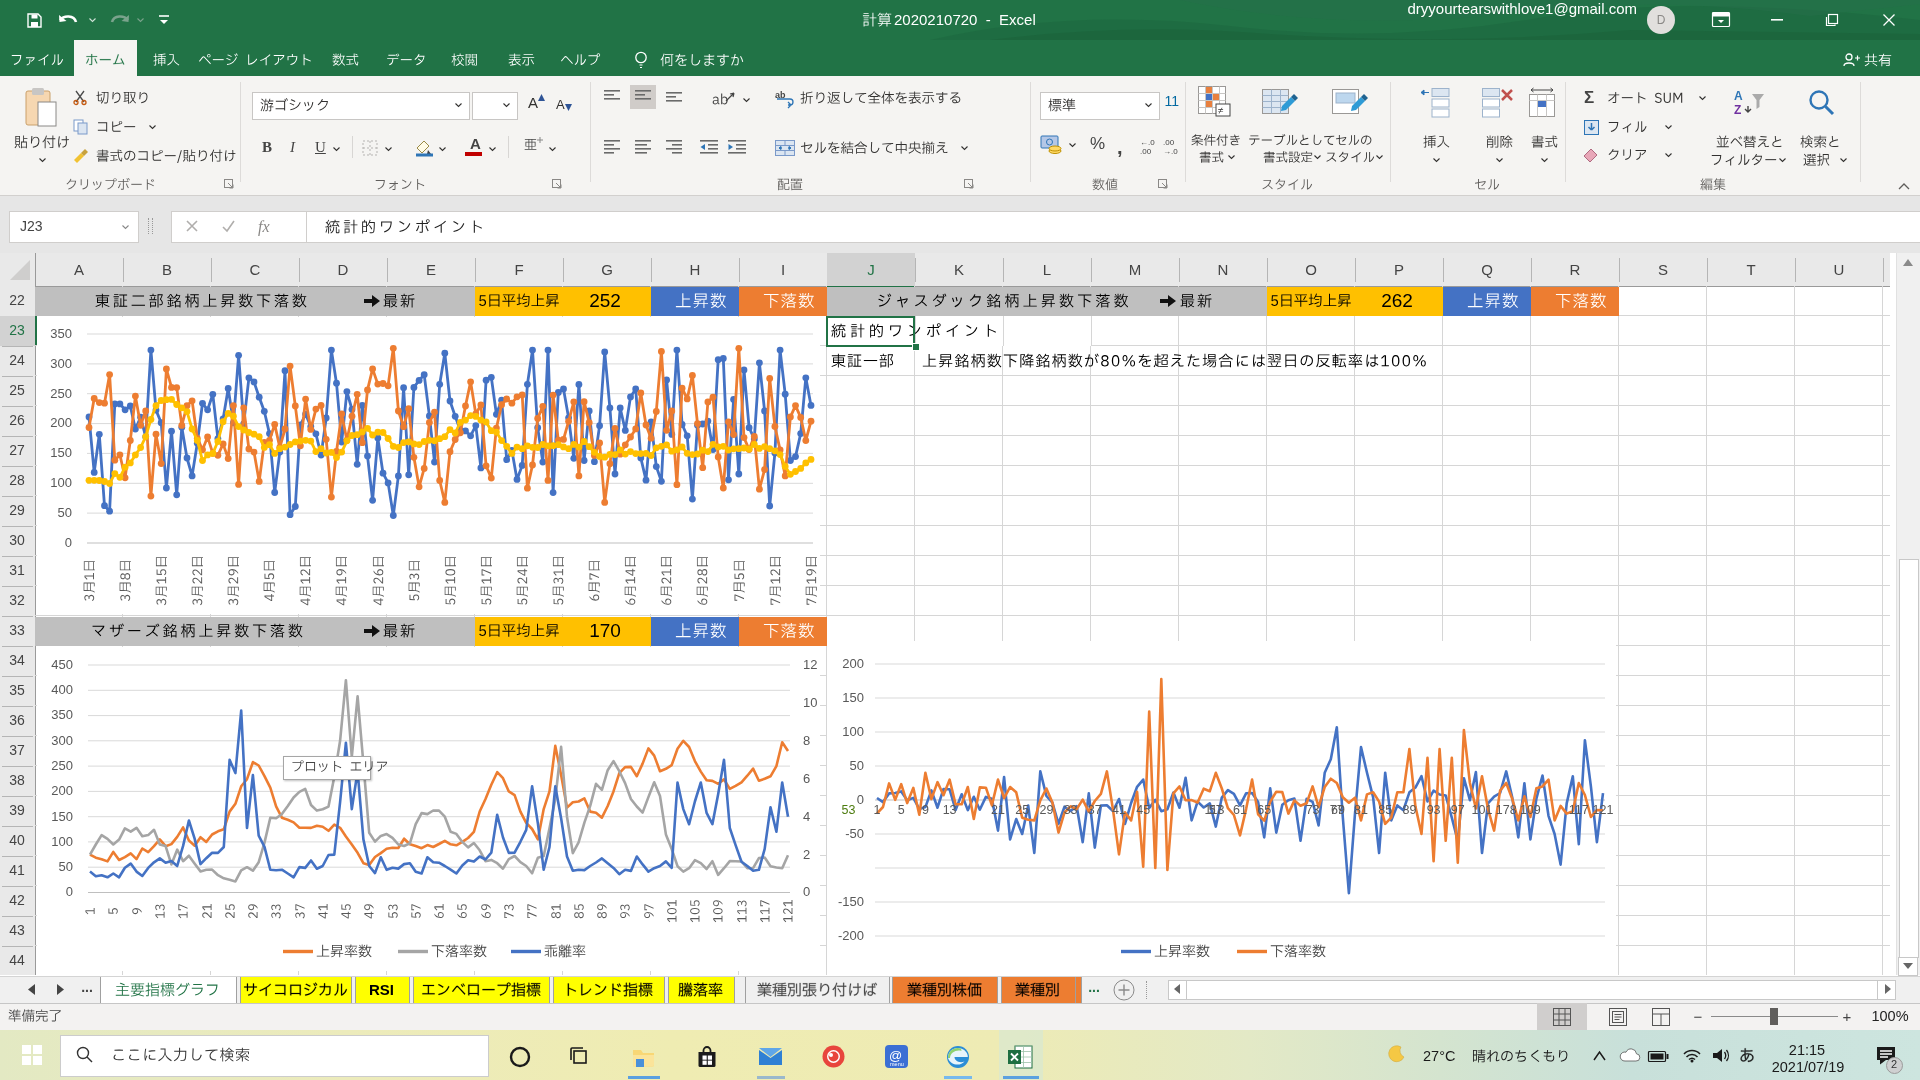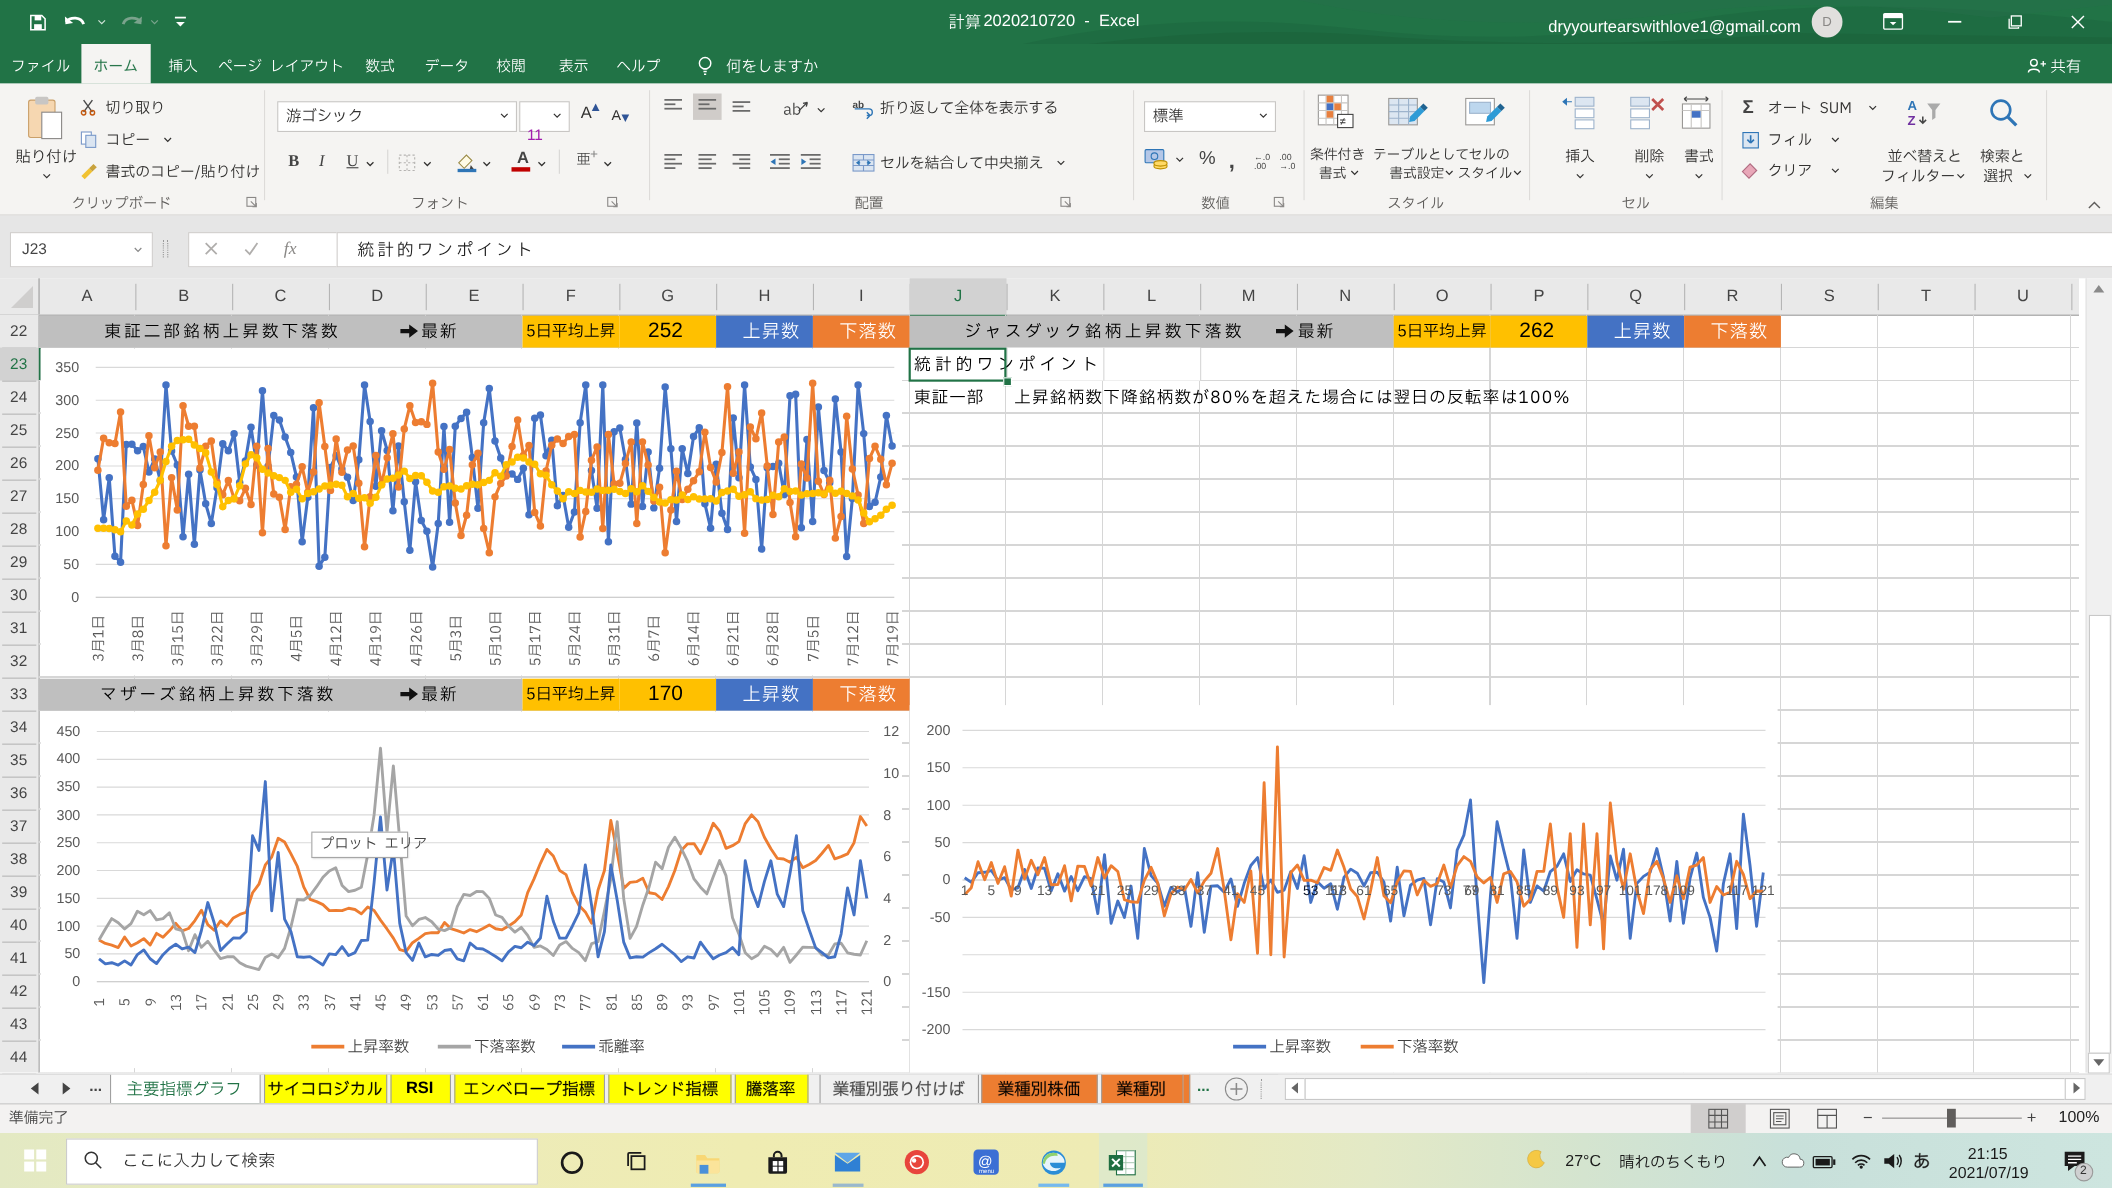--- a/index.html
+++ b/index.html
@@ -221,21 +221,21 @@
       <path d="M1 1 h10" stroke="#fff" stroke-width="1.6"></path>
       <path d="M2 5 L6 9 L10 5 Z" fill="#fff"></path>
     </svg>
 <svg class="t" style="left:862.0px;top:9.8px" width="30.0" height="19.5">
       <g fill="#ffffff" transform="translate(0,15.30) scale(0.015000,-0.015000)">
         <use href="#g0" x="0"></use>
         <use href="#g1" x="1000"></use>
       </g>
     </svg>
 <div class="abs" style="left:894.0px;top:10.6px;width:700px;height:18.8px;text-align:left;font:400 15px 'Liberation Sans',sans-serif;color:#ffffff;line-height:18.8px;white-space:nowrap">2020210720&nbsp;&nbsp;-&nbsp;&nbsp;Excel</div>
-<div class="abs" style="left:937.0px;top:16px;width:700px;height:18.8px;text-align:right;font:400 15px 'Liberation Sans',sans-serif;color:#ffffff;line-height:18.8px;white-space:nowrap">dryyourtearswithlove1@gmail.com</div>
+<div class="abs" style="left:937.0px;top:0;width:700px;height:18.8px;text-align:right;font:400 15px 'Liberation Sans',sans-serif;color:#ffffff;line-height:18.8px;white-space:nowrap">dryyourtearswithlove1@gmail.com</div>
 <div class="abs" style="left:1647px;top:6px;width:28px;height:28px;border-radius:50%;background:#e1dfdd"></div>
 <div class="abs" style="left:1311.0px;top:12.5px;width:700px;height:15.0px;text-align:center;font:400 12px 'Liberation Sans',sans-serif;color:#8a8886;line-height:15.0px;white-space:nowrap">D</div>
 <svg class="t" style="left:1712px;top:12px" width="18" height="15">
       <rect x="0.5" y="0.5" width="17" height="14" rx="1" fill="none" stroke="#fff" stroke-width="1.2"></rect>
       <rect x="0.5" y="0.5" width="17" height="4" fill="#fff"></rect>
       <path d="M9 11 l3-3 h-6 z" fill="#fff"></path>
     </svg>
 <svg class="t" style="left:1771px;top:19px" width="12" height="2">
       <rect width="12" height="1.6" fill="#fff"></rect>
     </svg>
@@ -430,21 +430,21 @@
         <use href="#g52" x="1000"></use>
         <use href="#g53" x="2000"></use>
         <use href="#g48" x="3000"></use>
         <use href="#g46" x="4000"></use>
       </g>
     </svg>
 <svg class="t" style="left:454.5px;top:103px" width="7" height="5">
       <path d="M0.5 0.5 L3.5 3.5 L6.5 0.5" stroke="#323130" stroke-width="1.1" fill="none"></path>
     </svg>
 <div class="abs" style="left:472px;top:92px;width:44px;height:26px;background:#fff;border:1px solid #c8c6c4"></div>
-<div class="abs" style="left:479.0px;top:114px;width:700px;height:17.5px;text-align:left;font:400 14px 'Liberation Sans',sans-serif;color:#a21caf;line-height:17.5px;white-space:nowrap">11</div>
+<div class="abs" style="left:479.0px;top:93px;width:700px;height:17.5px;text-align:right;font:400 14px 'Liberation Sans',sans-serif;color:#0369a1;line-height:17.5px;white-space:nowrap">11</div>
 <svg class="t" style="left:502.5px;top:103px" width="7" height="5">
       <path d="M0.5 0.5 L3.5 3.5 L6.5 0.5" stroke="#323130" stroke-width="1.1" fill="none"></path>
     </svg>
 <div class="abs" style="left:528.0px;top:93.6px;width:700px;height:18.8px;text-align:left;font:400 15px 'Liberation Sans',sans-serif;color:#323130;line-height:18.8px;white-space:nowrap">A</div>
 <svg class="t" style="left:538px;top:94px" width="7" height="7">
       <path d="M0 7 L3.5 0 L7 7" fill="#2f5496"></path>
     </svg>
 <div class="abs" style="left:556.0px;top:96.9px;width:700px;height:16.2px;text-align:left;font:400 13px 'Liberation Sans',sans-serif;color:#323130;line-height:16.2px;white-space:nowrap">A</div>
 <svg class="t" style="left:565px;top:104px" width="7" height="7">
       <path d="M0 0 L3.5 7 L7 0" fill="#2f5496"></path>
@@ -2166,21 +2166,21 @@
 <div class="abs" style="left:551.2px;top:803.2px;width:700px;height:15.6px;text-align:center;font:400 12.5px 'Liberation Sans',sans-serif;color:#595959;line-height:15.6px;white-space:nowrap">5</div>
 <div class="abs" style="left:575.4px;top:803.2px;width:700px;height:15.6px;text-align:center;font:400 12.5px 'Liberation Sans',sans-serif;color:#595959;line-height:15.6px;white-space:nowrap">9</div>
 <div class="abs" style="left:599.6px;top:803.2px;width:700px;height:15.6px;text-align:center;font:400 12.5px 'Liberation Sans',sans-serif;color:#595959;line-height:15.6px;white-space:nowrap">13</div>
 <div class="abs" style="left:648.0px;top:803.2px;width:700px;height:15.6px;text-align:center;font:400 12.5px 'Liberation Sans',sans-serif;color:#595959;line-height:15.6px;white-space:nowrap">21</div>
 <div class="abs" style="left:672.2px;top:803.2px;width:700px;height:15.6px;text-align:center;font:400 12.5px 'Liberation Sans',sans-serif;color:#595959;line-height:15.6px;white-space:nowrap">25</div>
 <div class="abs" style="left:696.4px;top:803.2px;width:700px;height:15.6px;text-align:center;font:400 12.5px 'Liberation Sans',sans-serif;color:#595959;line-height:15.6px;white-space:nowrap">29</div>
 <div class="abs" style="left:720.6px;top:803.2px;width:700px;height:15.6px;text-align:center;font:400 12.5px 'Liberation Sans',sans-serif;color:#595959;line-height:15.6px;white-space:nowrap">33</div>
 <div class="abs" style="left:744.8px;top:803.2px;width:700px;height:15.6px;text-align:center;font:400 12.5px 'Liberation Sans',sans-serif;color:#595959;line-height:15.6px;white-space:nowrap">37</div>
 <div class="abs" style="left:769.0px;top:803.2px;width:700px;height:15.6px;text-align:center;font:400 12.5px 'Liberation Sans',sans-serif;color:#595959;line-height:15.6px;white-space:nowrap">41</div>
 <div class="abs" style="left:793.2px;top:803.2px;width:700px;height:15.6px;text-align:center;font:400 12.5px 'Liberation Sans',sans-serif;color:#595959;line-height:15.6px;white-space:nowrap">45</div>
-<div class="abs" style="left:841.6px;top:803.2px;width:700px;height:15.6px;text-align:center;font:400 12.5px 'Liberation Sans',sans-serif;color:#0f172a;line-height:15.6px;white-space:nowrap">53</div>
+<div class="abs" style="left:841.6px;top:803.2px;width:700px;height:15.6px;text-align:left;font:400 12.5px 'Liberation Sans',sans-serif;color:#4d7c0f;line-height:15.6px;white-space:nowrap">53</div>
 <div class="abs" style="left:865.8px;top:803.2px;width:700px;height:15.6px;text-align:center;font:400 12.5px 'Liberation Sans',sans-serif;color:#595959;line-height:15.6px;white-space:nowrap">57</div>
 <div class="abs" style="left:890.0px;top:803.2px;width:700px;height:15.6px;text-align:center;font:400 12.5px 'Liberation Sans',sans-serif;color:#595959;line-height:15.6px;white-space:nowrap">61</div>
 <div class="abs" style="left:914.2px;top:803.2px;width:700px;height:15.6px;text-align:center;font:400 12.5px 'Liberation Sans',sans-serif;color:#595959;line-height:15.6px;white-space:nowrap">65</div>
 <div class="abs" style="left:988px;top:803.2px;width:700px;height:15.6px;text-align:center;font:400 12.5px 'Liberation Sans',sans-serif;color:#595959;line-height:15.6px;white-space:nowrap">69</div>
 <div class="abs" style="left:962.6px;top:803.2px;width:700px;height:15.6px;text-align:center;font:400 12.5px 'Liberation Sans',sans-serif;color:#595959;line-height:15.6px;white-space:nowrap">73</div>
 <div class="abs" style="left:986.8px;top:803.2px;width:700px;height:15.6px;text-align:center;font:400 12.5px 'Liberation Sans',sans-serif;color:#595959;line-height:15.6px;white-space:nowrap">77</div>
 <div class="abs" style="left:1011.0px;top:803.2px;width:700px;height:15.6px;text-align:center;font:400 12.5px 'Liberation Sans',sans-serif;color:#595959;line-height:15.6px;white-space:nowrap">81</div>
 <div class="abs" style="left:1035.2px;top:803.2px;width:700px;height:15.6px;text-align:center;font:400 12.5px 'Liberation Sans',sans-serif;color:#595959;line-height:15.6px;white-space:nowrap">85</div>
 <div class="abs" style="left:1059.4px;top:803.2px;width:700px;height:15.6px;text-align:center;font:400 12.5px 'Liberation Sans',sans-serif;color:#595959;line-height:15.6px;white-space:nowrap">89</div>
 <div class="abs" style="left:1083.6px;top:803.2px;width:700px;height:15.6px;text-align:center;font:400 12.5px 'Liberation Sans',sans-serif;color:#595959;line-height:15.6px;white-space:nowrap">93</div>

